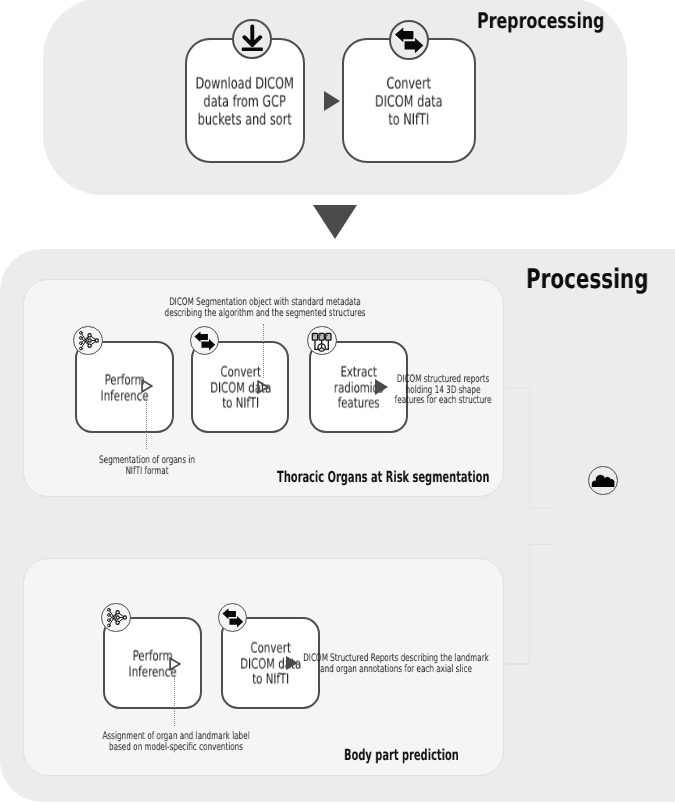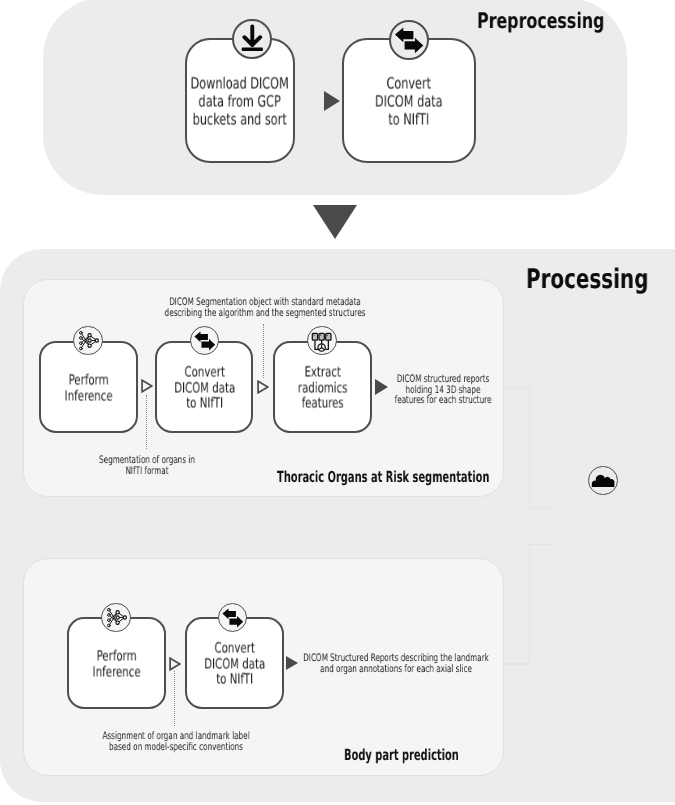--- a/index.html
+++ b/index.html
@@ -15,21 +15,21 @@
   .panel{position:absolute;background:#f5f5f5;border:1px solid #e0e0e0;
          border-radius:25px;box-sizing:border-box;}
 
   
   .step{position:absolute;background:#ffffff;border:2.2px solid #4f4f4f;
         box-sizing:border-box;display:flex;align-items:center;justify-content:center;}
   .step .txt{font-family:"DejaVu Sans","Liberation Sans",sans-serif;
              font-stretch:condensed;color:#1b1b1b;text-align:center;
              line-height:18px;font-size:15.5px;white-space:nowrap;
              transform:translateY(0.5px) scaleX(0.81);}
-  .step.p-step{border-width:2.1px;}
+  .step.p-step{border-width:2.1px;margin-left:36px;}
   .step.p-step .txt{font-size:14px;line-height:15.7px;transform:translateY(2.5px) scaleX(0.81);}
 
   
   .badge{position:absolute;border-radius:50%;background:#ffffff;
          border:2.2px solid #4f4f4f;box-sizing:border-box;}
   .badge.on-grey{background:#ececec;}
   .badge.on-panel{background:#f5f5f5;}
   .badge{overflow:visible;}
   .badge.sm{border-width:1.9px;}
   .glyph{position:absolute;pointer-events:none;}
@@ -70,21 +70,21 @@
 </style>
 </head>
 <body>
 
 <div id="root">
 
   <div class="stage" style="left:42.5px;top:-2px;width:584.5px;height:197px;border-radius:60px;"></div>
 
   <div class="headline" style="left:477px;top:9px;font-size:21.5px;">Preprocessing</div>
 
-  <div class="step" style="left:185px;top:38px;width:110px;height:125px;border-radius:25px;">
+  <div class="step" style="left:185px;top:38px;width:120px;height:125px;border-radius:25px;">
     <div class="txt">
       <div>Download DICOM</div>
       <div>data from GCP</div>
       <div>buckets and sort</div>
     </div>
   </div>
   <div class="badge on-grey" style="left:231.5px;top:19px;width:40px;height:40px;"></div>
   <div class="glyph" style="left:231.5px;top:19px;">
     <svg width="40" height="40" viewBox="0 0 40 40" aria-hidden="true">
       <path d="M20.3 7.5 L20.3 25.3 M12.4 18.2 L20.3 26.0 L28.2 18.2" stroke="#080808" stroke-width="3.9" fill="none" stroke-linecap="round" stroke-linejoin="round"></path>

